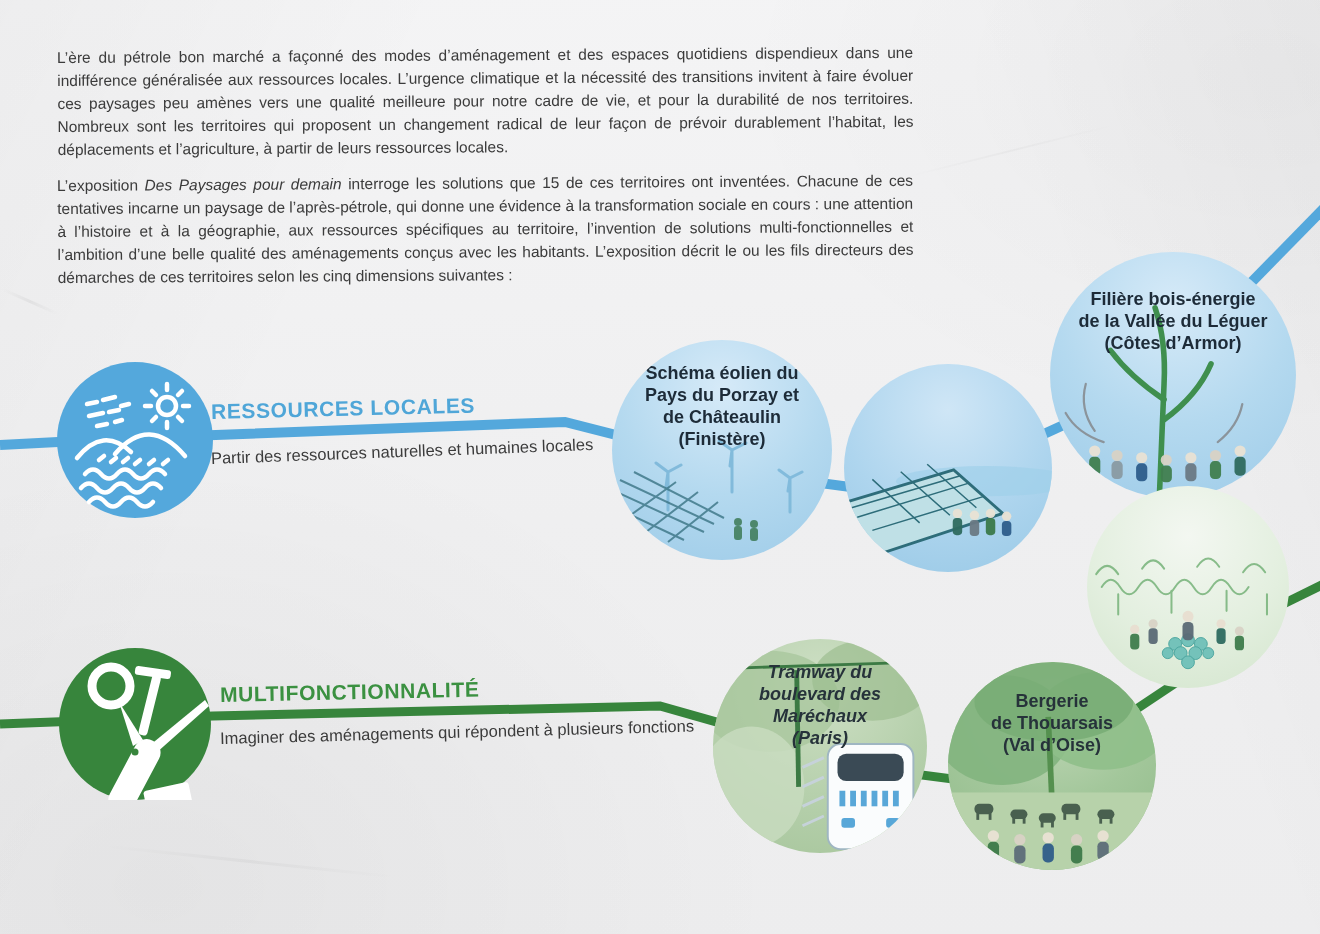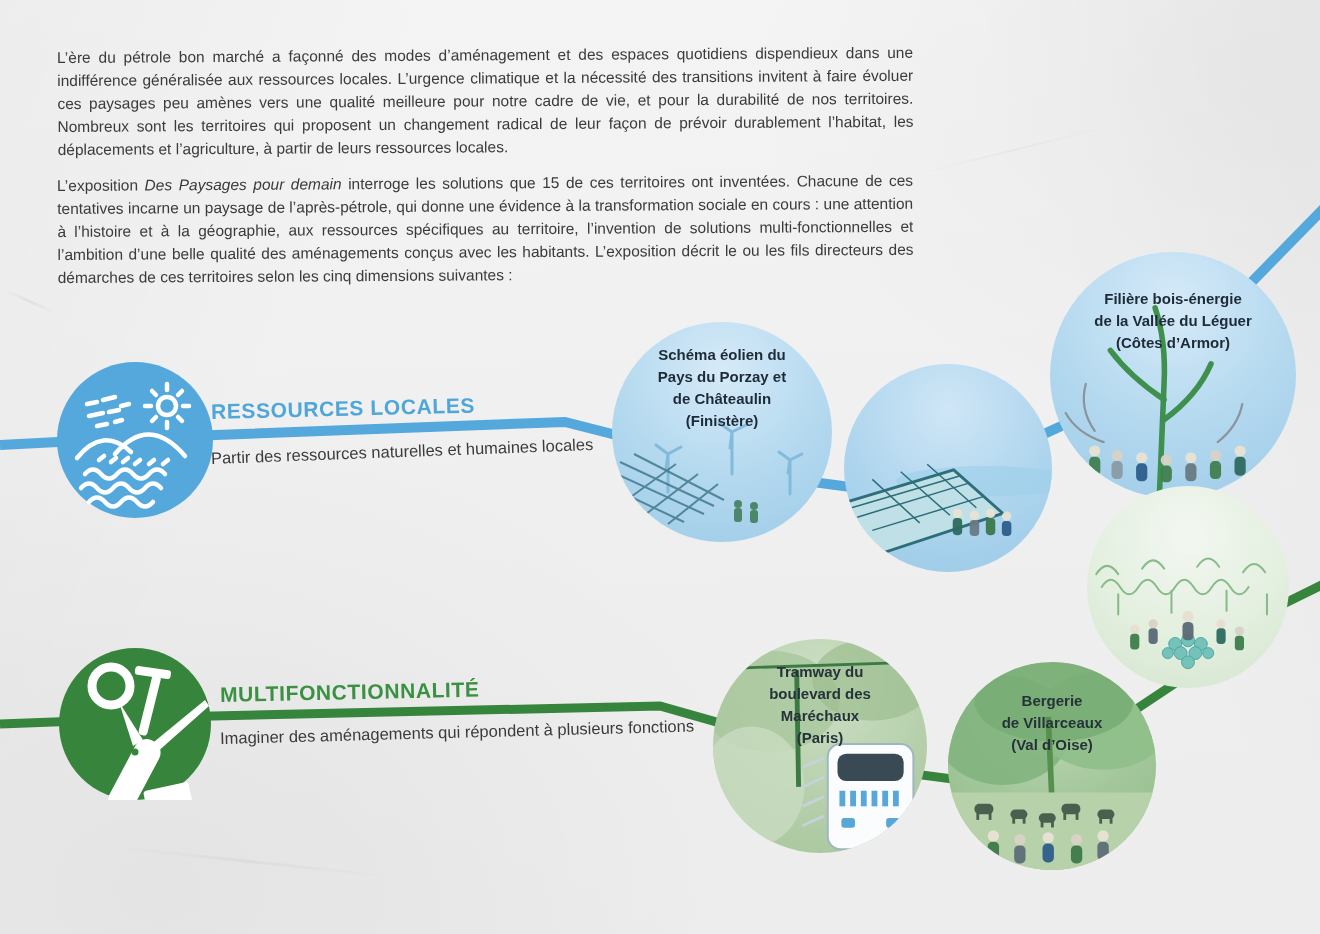--- a/index.html
+++ b/index.html
@@ -34,37 +34,37 @@
   .section-title{position:absolute;font-weight:bold;letter-spacing:0.6px;z-index:3;transform-origin:left center;}
   .title-blue{left:211px;top:400px;font-size:21px;color:#4fa6d8;transform:rotate(-1.4deg);}
   .title-green{left:220px;top:683px;font-size:21px;color:#3b9141;transform:rotate(-1.2deg);}
   .section-sub{position:absolute;font-size:16.5px;color:#3b3b3b;z-index:3;transform-origin:left center;}
   .sub-blue{left:211px;top:449px;transform:rotate(-2.1deg);}
   .sub-green{left:220px;top:729px;transform:rotate(-1.5deg);}
 
   .bubble{position:absolute;border-radius:50%;overflow:hidden;z-index:2;}
   .bubble-art{position:absolute;inset:0;}
   .bubble-art svg{width:100%;height:100%;display:block;}
-  .bubble-label{position:relative;z-index:2;text-align:center;font-weight:bold;font-size:15px;
+  .bubble-label{position:relative;z-index:2;text-align:center;font-weight:bold;font-size:18px;
                 line-height:22px;color:#1d2b38;white-space:pre-line;}
   .bg-blue{background:radial-gradient(circle at 50% 22%, #d6eaf8 0%, #b4d9ef 52%, #9dcbe8 100%);}
   .bg-blue2{background:radial-gradient(circle at 50% 22%, #cfe6f6 0%, #aed5ee 55%, #99c9e6 100%);}
   .bg-greenlight{background:radial-gradient(circle at 50% 25%, #f3f7f1 0%, #e3efdf 55%, #d3e5cd 100%);}
   .bg-green{background:radial-gradient(circle at 50% 22%, #cfe0c6 0%, #b6d0ac 55%, #a6c59b 100%);}
   .bg-green2{background:radial-gradient(circle at 50% 20%, #c4d9ba 0%, #a3c79b 50%, #8fba88 100%);}
 
-  .b-eolien{left:612px;top:322px;width:220px;height:220px;}
+  .b-eolien{left:612px;top:340px;width:220px;height:220px;}
   .b-eolien .bubble-label{padding-top:22px;}
   .b-thouarsais{left:844px;top:364px;width:208px;height:208px;}
   .b-thouarsais .bubble-label{padding-top:24px;}
   .b-filiere{left:1050px;top:252px;width:246px;height:246px;}
   .b-filiere .bubble-label{padding-top:36px;}
   .b-regie{left:1087px;top:486px;width:202px;height:202px;}
   .b-regie .bubble-label{padding-top:28px;}
-  .b-tramway{left:713px;top:639px;width:214px;height:214px;}
+  .b-tramway{left:713px;top:639px;width:214px;height:214px;font-style:italic;}
   .b-tramway .bubble-label{padding-top:22px;color:#26323a;}
   .b-bergerie{left:948px;top:662px;width:208px;height:208px;}
   .b-bergerie .bubble-label{padding-top:28px;color:#26323a;}
 </style>
 </head>
 <body>
 
 <div class="canvas">
 
   <div class="crease c1"></div>
@@ -311,17 +311,17 @@
           <circle cx="106" cy="186" r="6" fill="#e9e2d4"></circle>
             <rect x="100" y="192" width="12" height="20" rx="5" fill="#2f5d8a"></rect>
           <circle cx="136" cy="188" r="6" fill="#d8d2c6"></circle>
             <rect x="130" y="194" width="12" height="19" rx="5" fill="#3d7a49"></rect>
           <circle cx="164" cy="184" r="6" fill="#e9e2d4"></circle>
             <rect x="158" y="190" width="12" height="20" rx="5" fill="#5c6d79"></rect>
         </g>
       </svg>
     </div>
     <div class="bubble-label">Bergerie
-de Villarceaux
+de Thouarsais
 (Val d’Oise)</div>
   </div>
 
 </div>
 
 </body></html>

